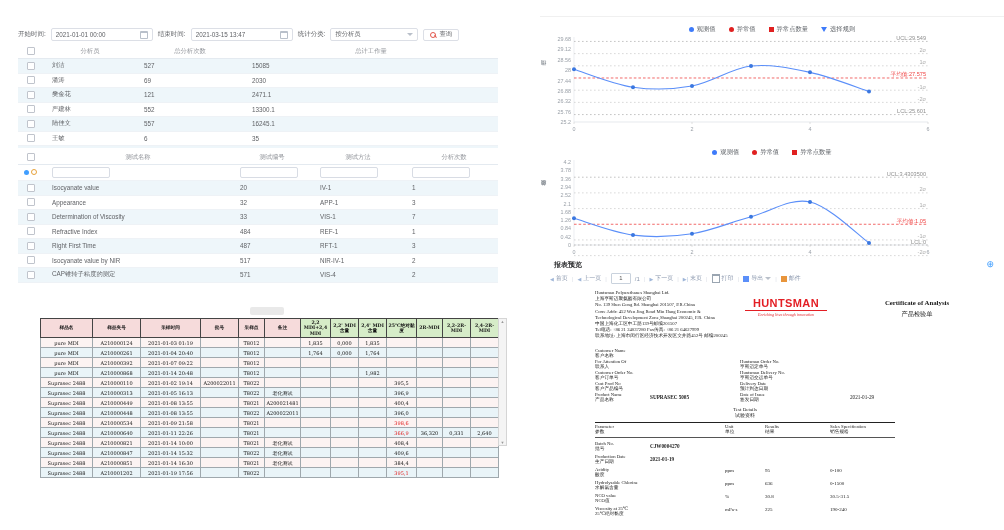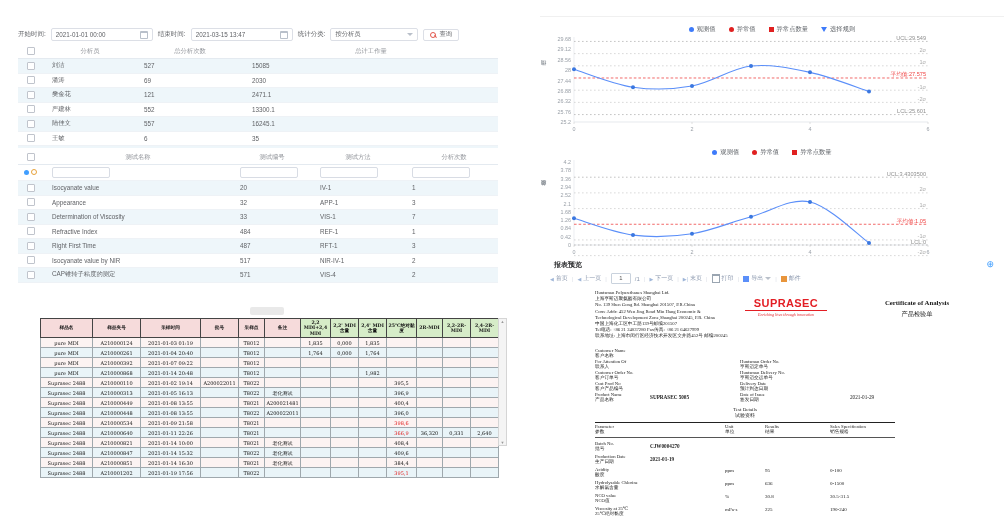--- a/index.html
+++ b/index.html
@@ -721,21 +721,21 @@
       <div>Huntsman Polyurethanes Shanghai Ltd.</div>
       <div>上海亨斯迈聚氨酯有限公司</div>
       <div>No. 139 Shen Gong Rd. Shanghai 201507, P.R.China</div>
       <div>Corre Addr: 452 Wen Jing Road Min Hang Economic &amp;</div>
       <div>Technological Development Zone,Shanghai 200245, P.R. China</div>
       <div>中国上海化工区申工路139号邮编201507</div>
       <div>Tel电话: +86 21 24037280 Fax传真: +86 21 64627999</div>
       <div>联系地址: 上海市闵行区经济技术开发区文井路452号 邮编200245</div>
     </div>
     <div class="logo">
-      <div class="logo-word">SUPRASEC</div>
+      <div class="logo-word">HUNTSMAN</div>
       <div class="logo-tag">Enriching lives through innovation</div>
     </div>
     <div class="coa">
       <div class="coa-en">Certificate of Analysis</div>
       <div class="coa-cn">产品检验单</div>
     </div>
 
     <div class="fields">
       <div class="frow">
         <div>

